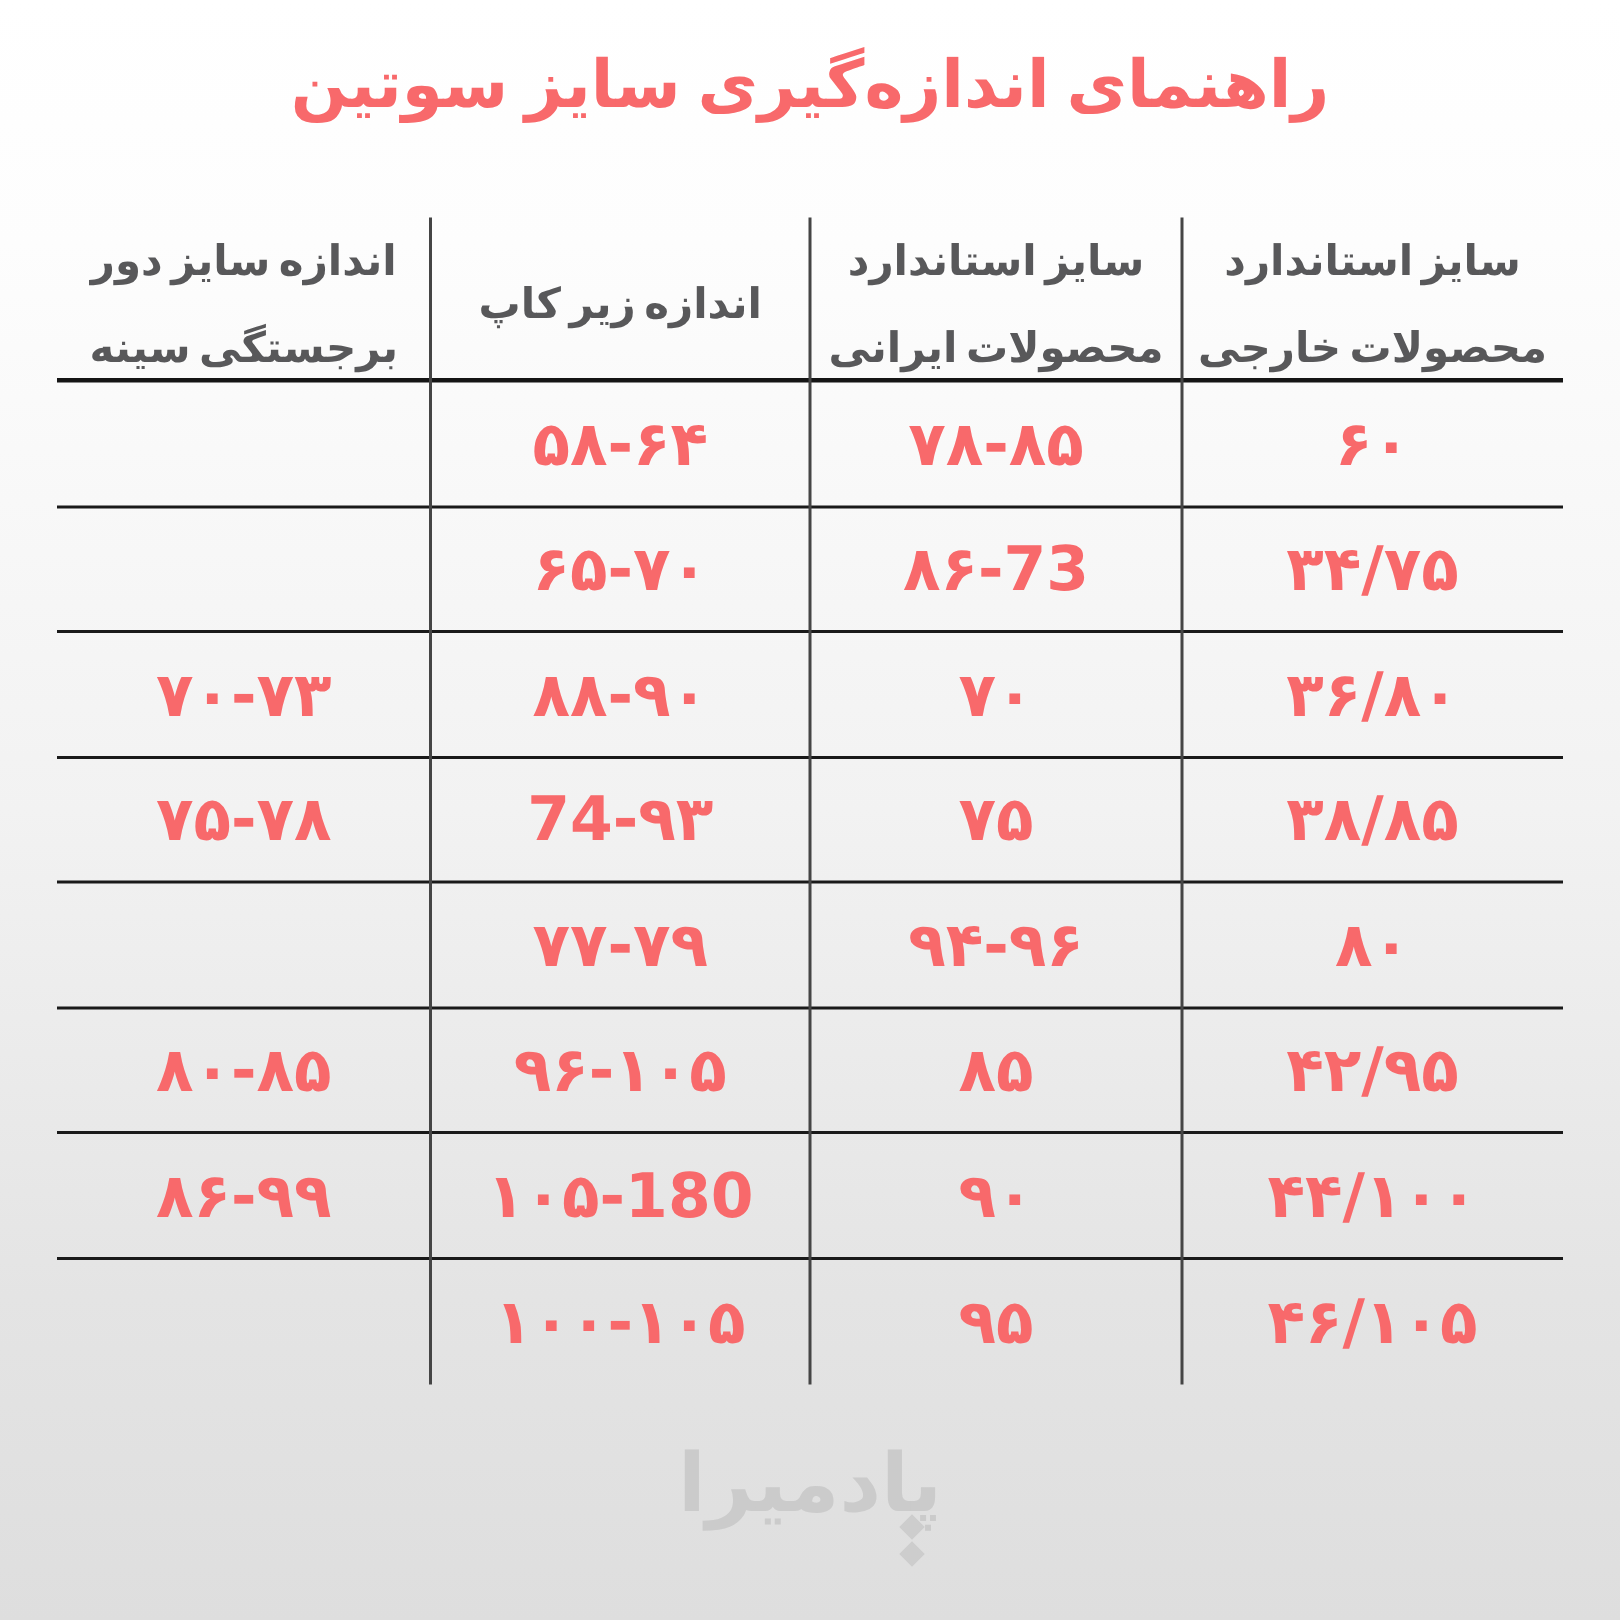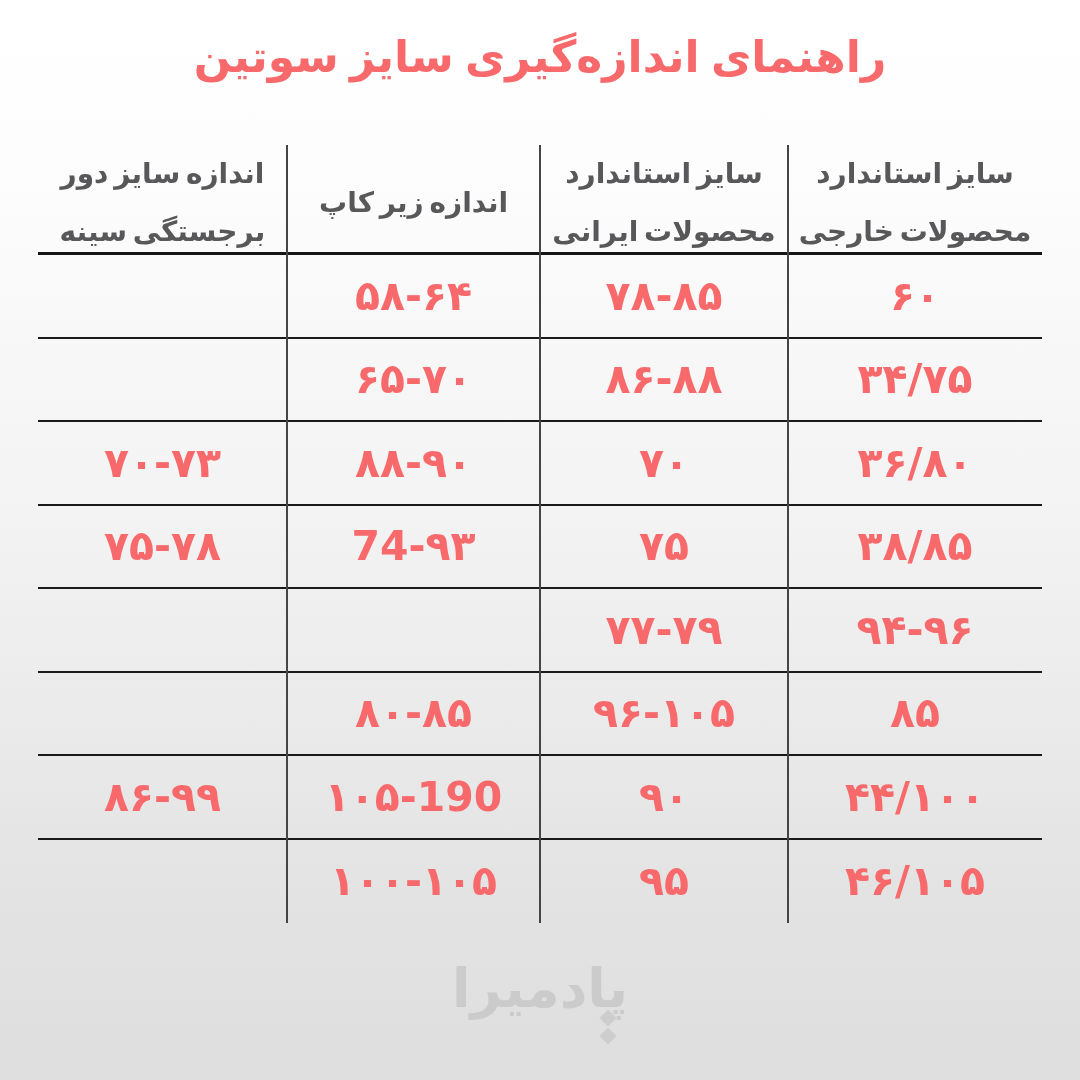--- a/index.html
+++ b/index.html
@@ -117,48 +117,50 @@
         </div>
       </div>
     <div id="rows">
         <div class="row">
           <div class="cell">۶۰</div>
           <div class="cell">۷۸-۸۵</div>
           <div class="cell">۵۸-۶۴</div>
         </div>
         <div class="row">
           <div class="cell">۳۴/۷۵</div>
-          <div class="cell">۸۶-۸۸</div>
+          <div class="cell">۸۶-73</div>
           <div class="cell">۶۵-۷۰</div>
         </div>
         <div class="row">
           <div class="cell">۳۶/۸۰</div>
           <div class="cell">۷۰</div>
           <div class="cell">۸۸-۹۰</div>
           <div class="cell">۷۰-۷۳</div>
         </div>
         <div class="row">
           <div class="cell">۳۸/۸۵</div>
           <div class="cell">۷۵</div>
           <div class="cell">74-۹۳</div>
           <div class="cell">۷۵-۷۸</div>
         </div>
         <div class="row">
+          <div class="cell">۸۰</div>
           <div class="cell">۹۴-۹۶</div>
           <div class="cell">۷۷-۷۹</div>
         </div>
         <div class="row">
+          <div class="cell">۴۲/۹۵</div>
           <div class="cell">۸۵</div>
           <div class="cell">۹۶-۱۰۵</div>
           <div class="cell">۸۰-۸۵</div>
         </div>
         <div class="row">
           <div class="cell">۴۴/۱۰۰</div>
           <div class="cell">۹۰</div>
-          <div class="cell">۱۰۵-190</div>
+          <div class="cell">۱۰۵-180</div>
           <div class="cell">۸۶-۹۹</div>
         </div>
         <div class="row">
           <div class="cell">۴۶/۱۰۵</div>
           <div class="cell">۹۵</div>
           <div class="cell">۱۰۰-۱۰۵</div>
         </div>
       </div>
   </div>
 

